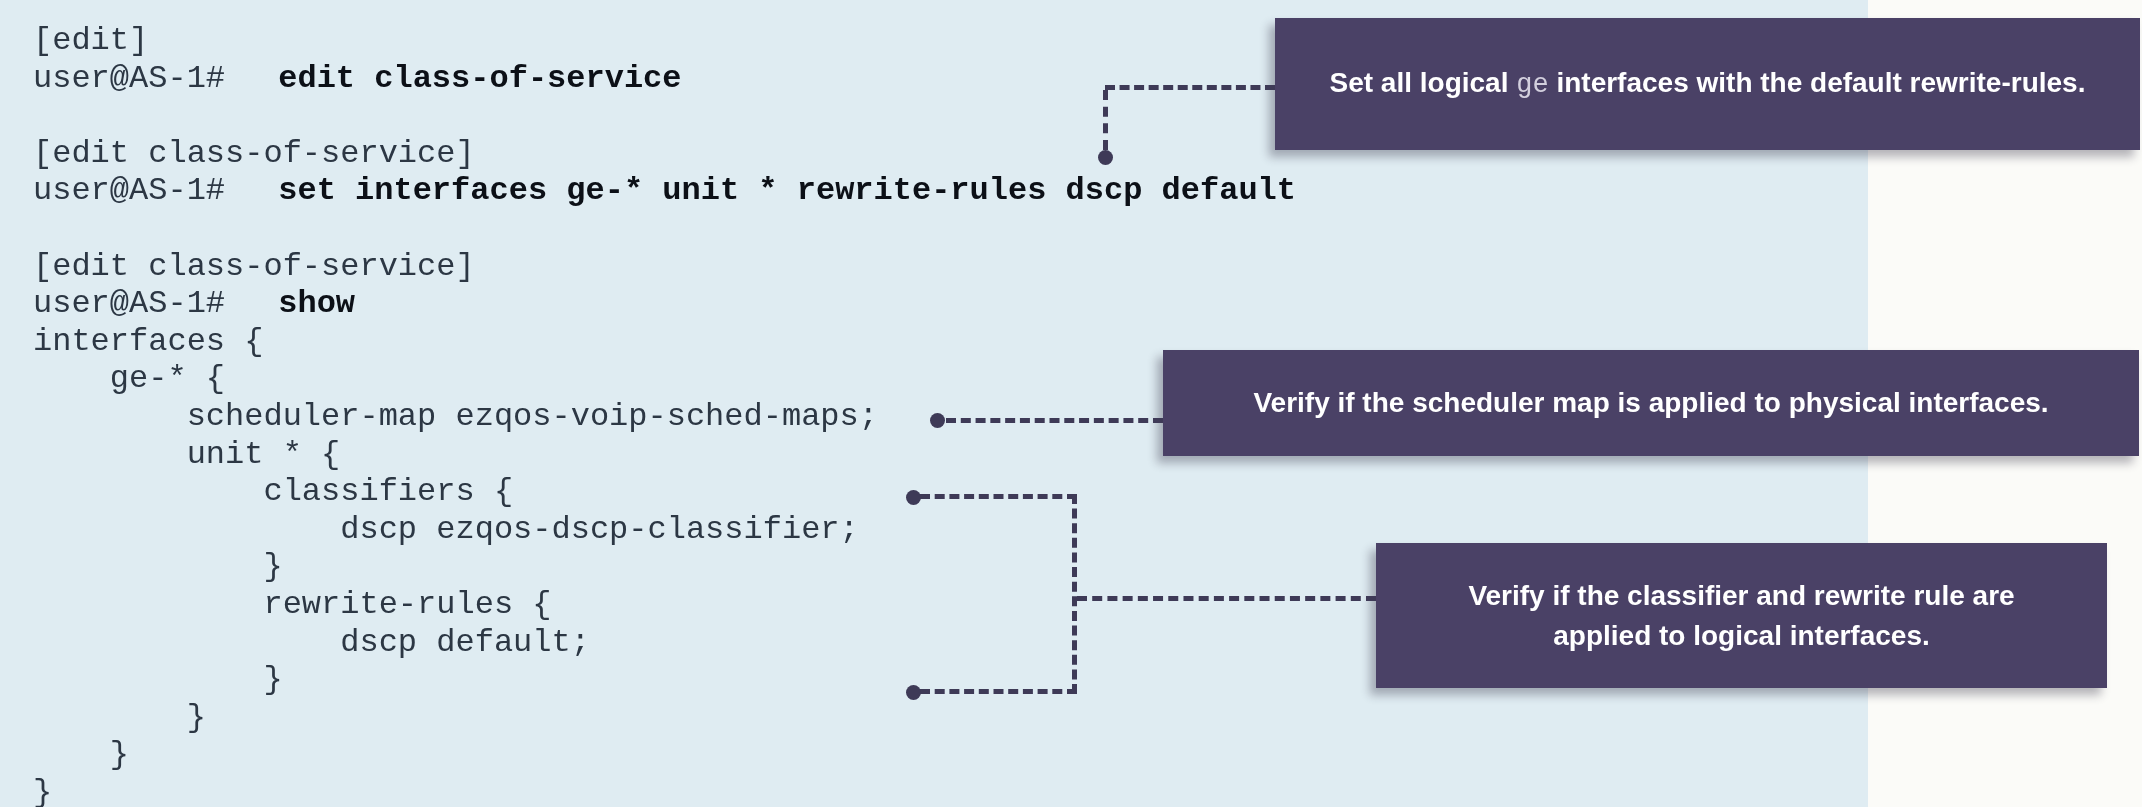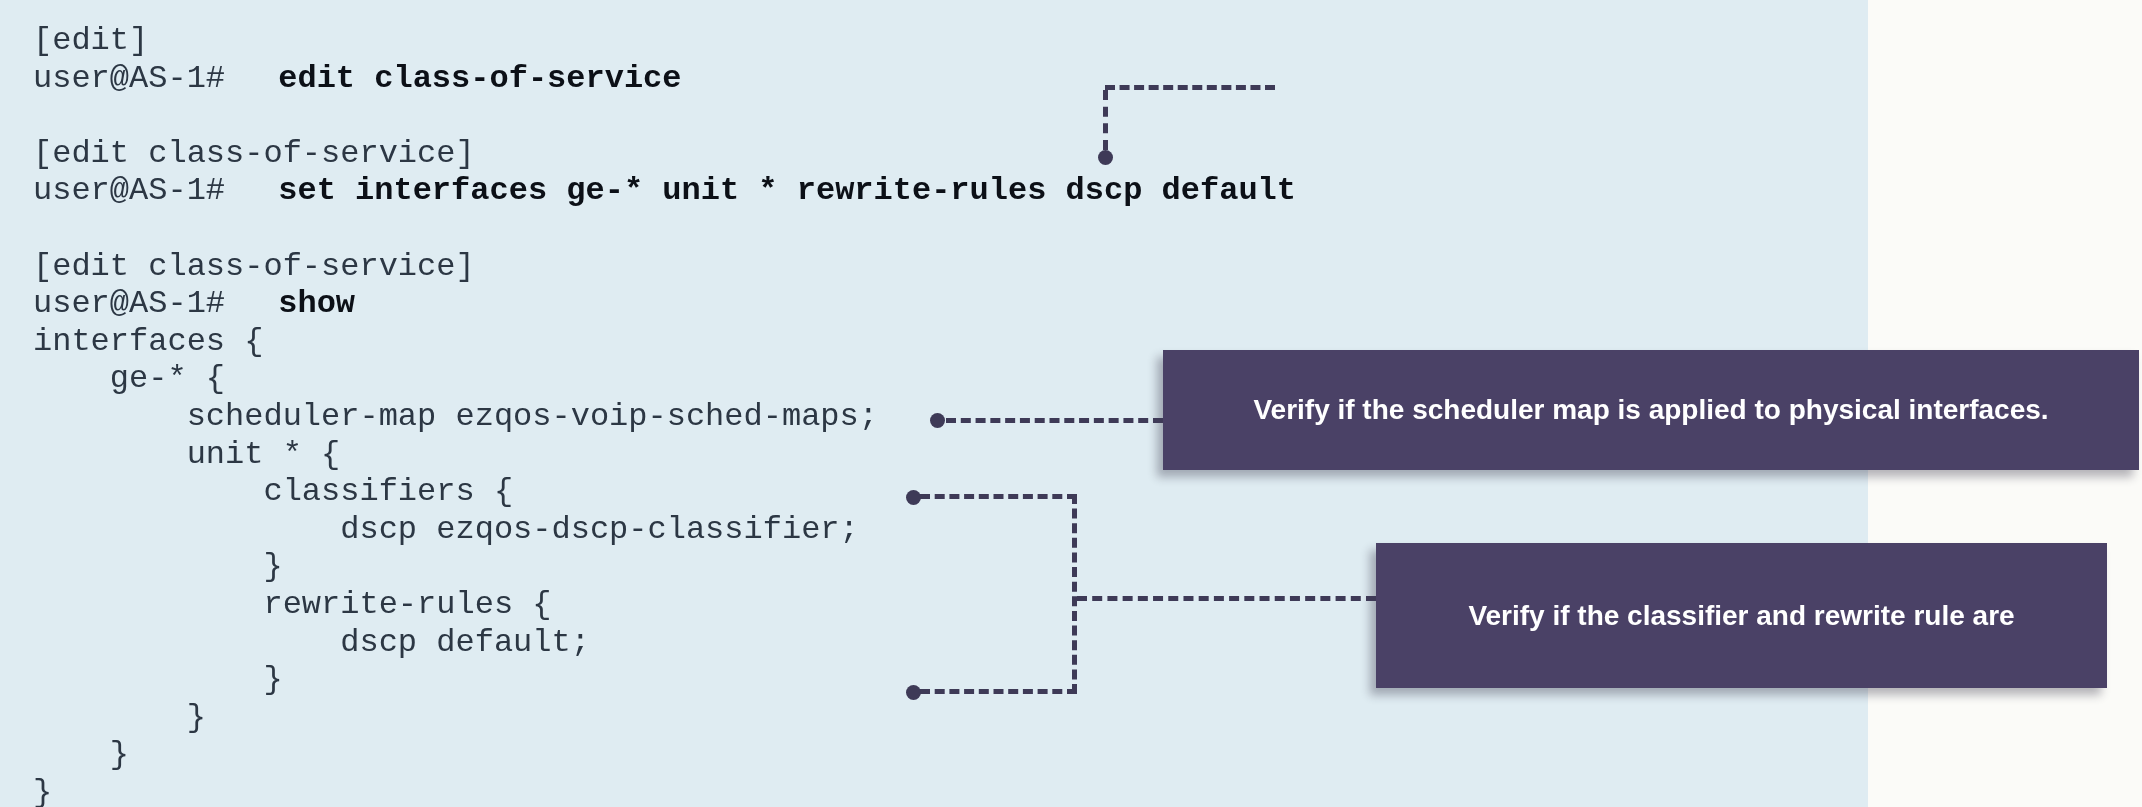--- a/index.html
+++ b/index.html
@@ -34,40 +34,43 @@
     font-size:28px;font-weight:600;line-height:40px;
     box-shadow:-6px 7px 9px rgba(35,32,55,0.33);
   }
   .callout-text{white-space:nowrap;}
   .callout .mono{
     font-family:"Liberation Mono","DejaVu Sans Mono",monospace;
     font-weight:400;font-size:27px;
     color:var(--callout-mono-text,#d3d0de);
   }
   #callout-0{left:1275px;top:18px;width:865px;height:132px;}
-  #callout-1{left:1163px;top:350px;width:976px;height:120px;}
+  #callout-1{left:1163px;top:350px;width:976px;height:106px;}
   #callout-2{left:1376px;top:507px;width:731px;height:145px;margin-top:36px;}
   
   .dash-h{position:absolute;height:0;border-top:5px dashed var(--connector,#3e3a57);}
   .dash-v{position:absolute;width:0;border-left:5px dashed var(--connector,#3e3a57);}
   .dot{position:absolute;width:15px;height:15px;border-radius:50%;background:var(--connector,#3e3a57);}
 </style>
 </head>
 <body>
 
 <div class="canvas">
   <div class="bg-blue"></div>
 
   <pre class="terminal" id="terminal"><div class="tline"><span>[edit]</span></div><div class="tline"><span>user@AS-1# </span><span class="b">edit class-of-service</span></div><div class="tline"> </div><div class="tline"><span>[edit class-of-service]</span></div><div class="tline"><span>user@AS-1# </span><span class="b">set interfaces ge-* unit * rewrite-rules dscp default</span></div><div class="tline"> </div><div class="tline"><span>[edit class-of-service]</span></div><div class="tline"><span>user@AS-1# </span><span class="b">show</span></div><div class="tline"><span>interfaces {</span></div><div class="tline"><span>    ge-* {</span></div><div class="tline"><span>        scheduler-map ezqos-voip-sched-maps;</span></div><div class="tline"><span>        unit * {</span></div><div class="tline"><span>            classifiers {</span></div><div class="tline"><span>                dscp ezqos-dscp-classifier;</span></div><div class="tline"><span>            }</span></div><div class="tline"><span>            rewrite-rules {</span></div><div class="tline"><span>                dscp default;</span></div><div class="tline"><span>            }</span></div><div class="tline"><span>        }</span></div><div class="tline"><span>    }</span></div><div class="tline"><span>}</span></div></pre>
 
+  <div class="callout" id="callout-0">
+    <span class="callout-text"><span>Set all logical </span><span class="mono">ge</span><span> interfaces with the default rewrite-rules.</span></span>
+  </div>
   <div class="callout" id="callout-1">
     <span class="callout-text"><span>Verify if the scheduler map is applied to physical interfaces.</span></span>
   </div>
   <div class="callout" id="callout-2">
-    <span class="callout-text"><span>Verify if the classifier and rewrite rule are</span><br></span>
+    <span class="callout-text"><span>Verify if the classifier and rewrite rule are</span><br><span>applied to logical interfaces.</span></span>
   </div>
 
   <span class="dot" style="left:1098px;top:150px;"></span>
   <span class="dash-v" style="left:1103px;top:90px;height:60px;"></span>
   <span class="dash-h" style="left:1105px;top:85px;width:170px;"></span>
 
   <span class="dot" style="left:930px;top:413px;"></span>
   <span class="dash-h" style="left:946px;top:418px;width:217px;"></span>
 
   <span class="dot" style="left:906px;top:490px;"></span>

